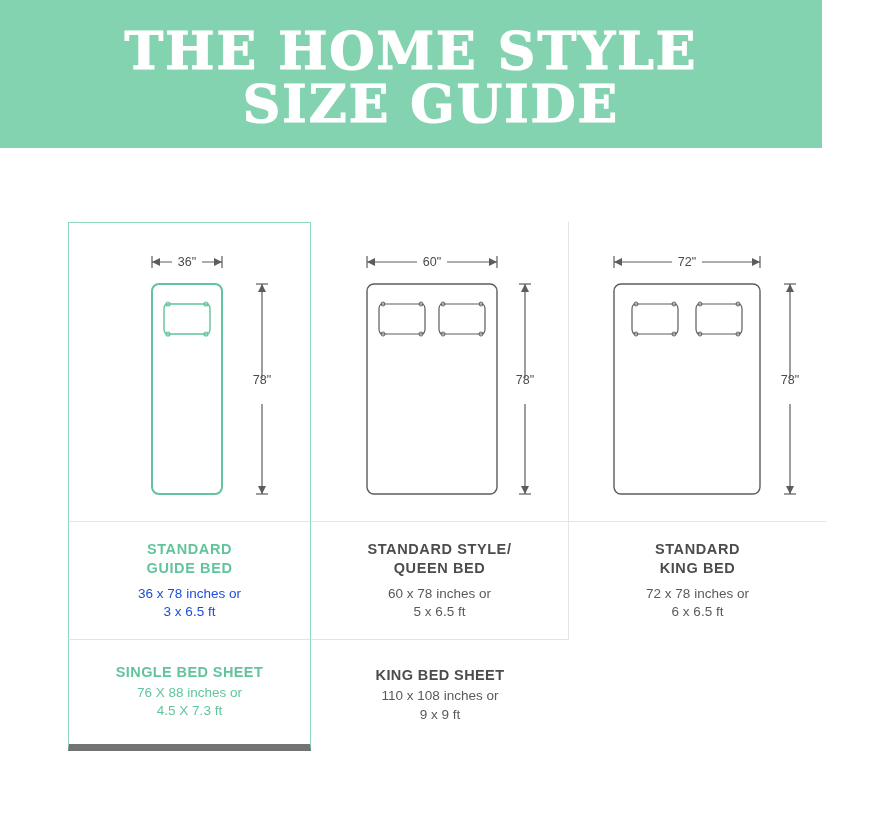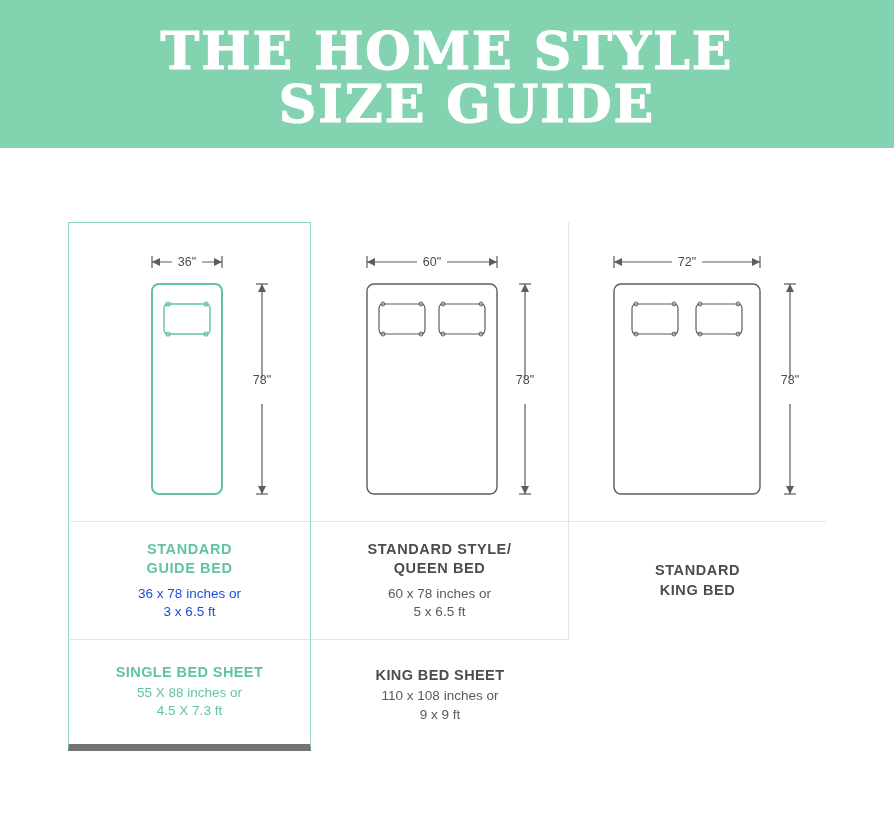--- a/index.html
+++ b/index.html
@@ -10,21 +10,21 @@
     width: 894px;
     height: 817px;
     background: #ffffff;
     font-family: "Liberation Sans", sans-serif;
     color: #4a4a4a;
     overflow: hidden;
   }
 
   
   .banner {
-    width: 894px;
+    width: 822px;
     height: 148px;
     background: #84d3b0;
     display: flex;
     flex-direction: column;
     align-items: center;
     justify-content: center;
     box-sizing: border-box;
     padding-top: 6px;
   }
   .banner-line {
@@ -246,26 +246,30 @@
         <span>60 x 78 inches or</span><br>
         <span>5 x 6.5 ft</span>
       </div>
     </div>
 
     <div class="cell row-sep-top">
       <div class="label-title">
         <span>STANDARD</span><br>
         <span>KING BED</span>
       </div>
+      <div class="label-sub">
+        <span>72 x 78 inches or</span><br>
+        <span>6 x 6.5 ft</span>
+      </div>
     </div>
 
     <div class="cell hl hl-bottom row-sep-top">
       <div class="sheet-title green">SINGLE BED SHEET</div>
       <div class="sheet-sub green">
-        <span>55 X 88 inches or</span><br>
+        <span>76 X 88 inches or</span><br>
         <span>4.5 X 7.3 ft</span>
       </div>
     </div>
 
 
     <div class="cell row-sep-top">
       <div class="sheet-title">KING BED SHEET</div>
       <div class="sheet-sub">
         <span>110 x 108 inches or</span><br>
         <span>9 x 9 ft</span>

